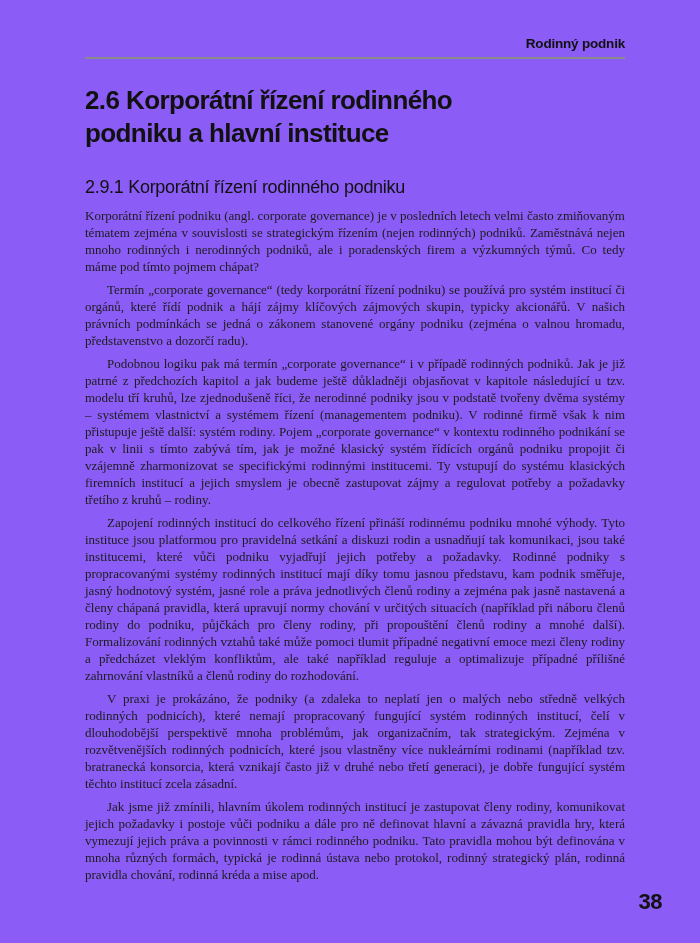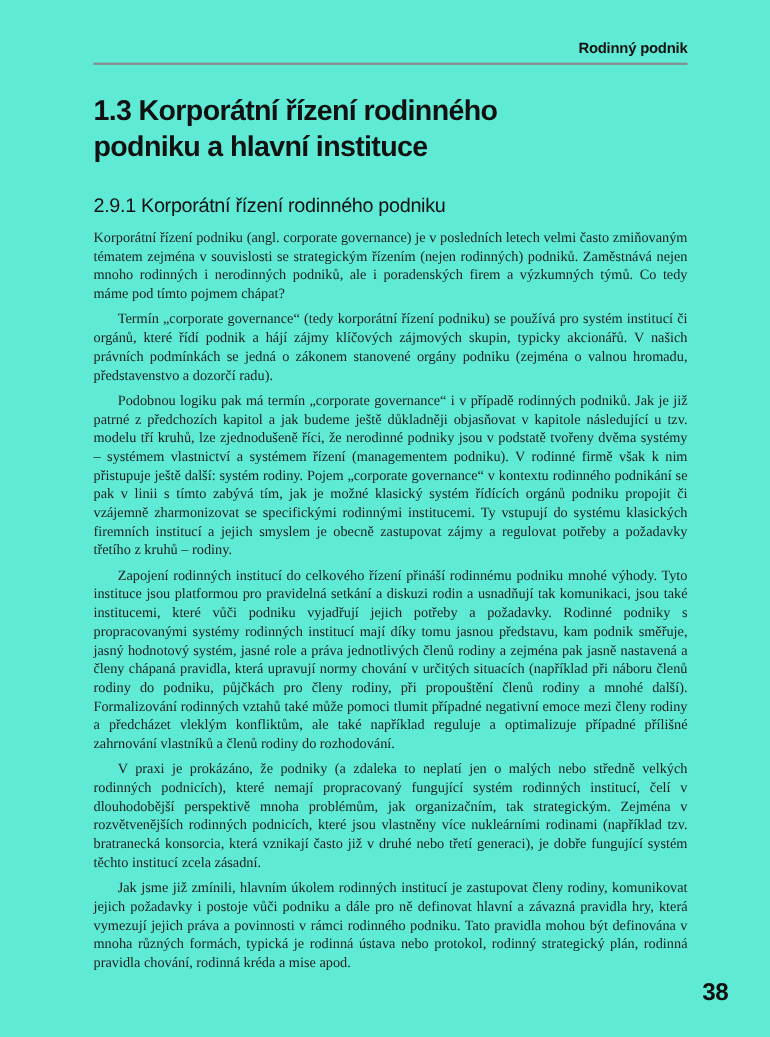--- a/index.html
+++ b/index.html
@@ -4,21 +4,21 @@
 <style>
   html, body {
     margin: 0;
     padding: 0;
     background: #ffffff;
   }
   .page {
     position: relative;
     width: 700px;
     height: 943px;
-    background: #5eead4;
+    background: #8b5cf6;
     overflow: hidden;
     font-family: "Liberation Serif", serif;
     color: #1c1c1c;
     box-sizing: border-box;
     padding-left: 20px;
   }
   .content {
     position: absolute;
     left: 85px;
     top: 36px;
@@ -85,21 +85,21 @@
 <body>
 
 <div class="page">
   <div class="content">
 
     <div class="running-header">Rodinný podnik</div>
 
     <div class="header-rule"></div>
 
     <h1 class="chapter-title">
-      <span>1.3 Korporátní řízení rodinného</span><br>
+      <span>2.6 Korporátní řízení rodinného</span><br>
       <span>podniku a hlavní instituce</span>
     </h1>
 
     <h2 class="section-heading">2.9.1 Korporátní řízení rodinného podniku</h2>
 
     <div class="body-text">
       <p>Korporátní řízení podniku (angl. corporate governance) je v posledních letech velmi často zmiňovaným tématem zejména v souvislosti se strategickým řízením (nejen rodinných) podniků. Zaměstnává nejen mnoho rodinných i nerodinných podniků, ale i poradenských firem a výzkumných týmů. Co tedy máme pod tímto pojmem chápat?</p>
       <p class="indent">Termín „corporate governance“ (tedy korporátní řízení podniku) se používá pro systém institucí či orgánů, které řídí podnik a hájí zájmy klíčových zájmových skupin, typicky akcionářů. V našich právních podmínkách se jedná o zákonem stanovené orgány podniku (zejména o valnou hromadu, představenstvo a dozorčí radu).</p>
       <p class="indent">Podobnou logiku pak má termín „corporate governance“ i v případě rodinných podniků. Jak je již patrné z předchozích kapitol a jak budeme ještě důkladněji objasňovat v kapitole následující u tzv. modelu tří kruhů, lze zjednodušeně říci, že nerodinné podniky jsou v podstatě tvořeny dvěma systémy – systémem vlastnictví a systémem řízení (managementem podniku). V rodinné firmě však k nim přistupuje ještě další: systém rodiny. Pojem „corporate governance“ v kontextu rodinného podnikání se pak v linii s tímto zabývá tím, jak je možné klasický systém řídících orgánů podniku propojit či vzájemně zharmonizovat se specifickými rodinnými institucemi. Ty vstupují do systému klasických firemních institucí a jejich smyslem je obecně zastupovat zájmy a regulovat potřeby a požadavky třetího z kruhů – rodiny.</p>
       <p class="indent">Zapojení rodinných institucí do celkového řízení přináší rodinnému podniku mnohé výhody. Tyto instituce jsou platformou pro pravidelná setkání a diskuzi rodin a usnadňují tak komunikaci, jsou také institucemi, které vůči podniku vyjadřují jejich potřeby a požadavky. Rodinné podniky s propracovanými systémy rodinných institucí mají díky tomu jasnou představu, kam podnik směřuje, jasný hodnotový systém, jasné role a práva jednotlivých členů rodiny a zejména pak jasně nastavená a členy chápaná pravidla, která upravují normy chování v určitých situacích (například při náboru členů rodiny do podniku, půjčkách pro členy rodiny, při propouštění členů rodiny a mnohé další). Formalizování rodinných vztahů také může pomoci tlumit případné negativní emoce mezi členy rodiny a předcházet vleklým konfliktům, ale také například reguluje a optimalizuje případné přílišné zahrnování vlastníků a členů rodiny do rozhodování.</p>

